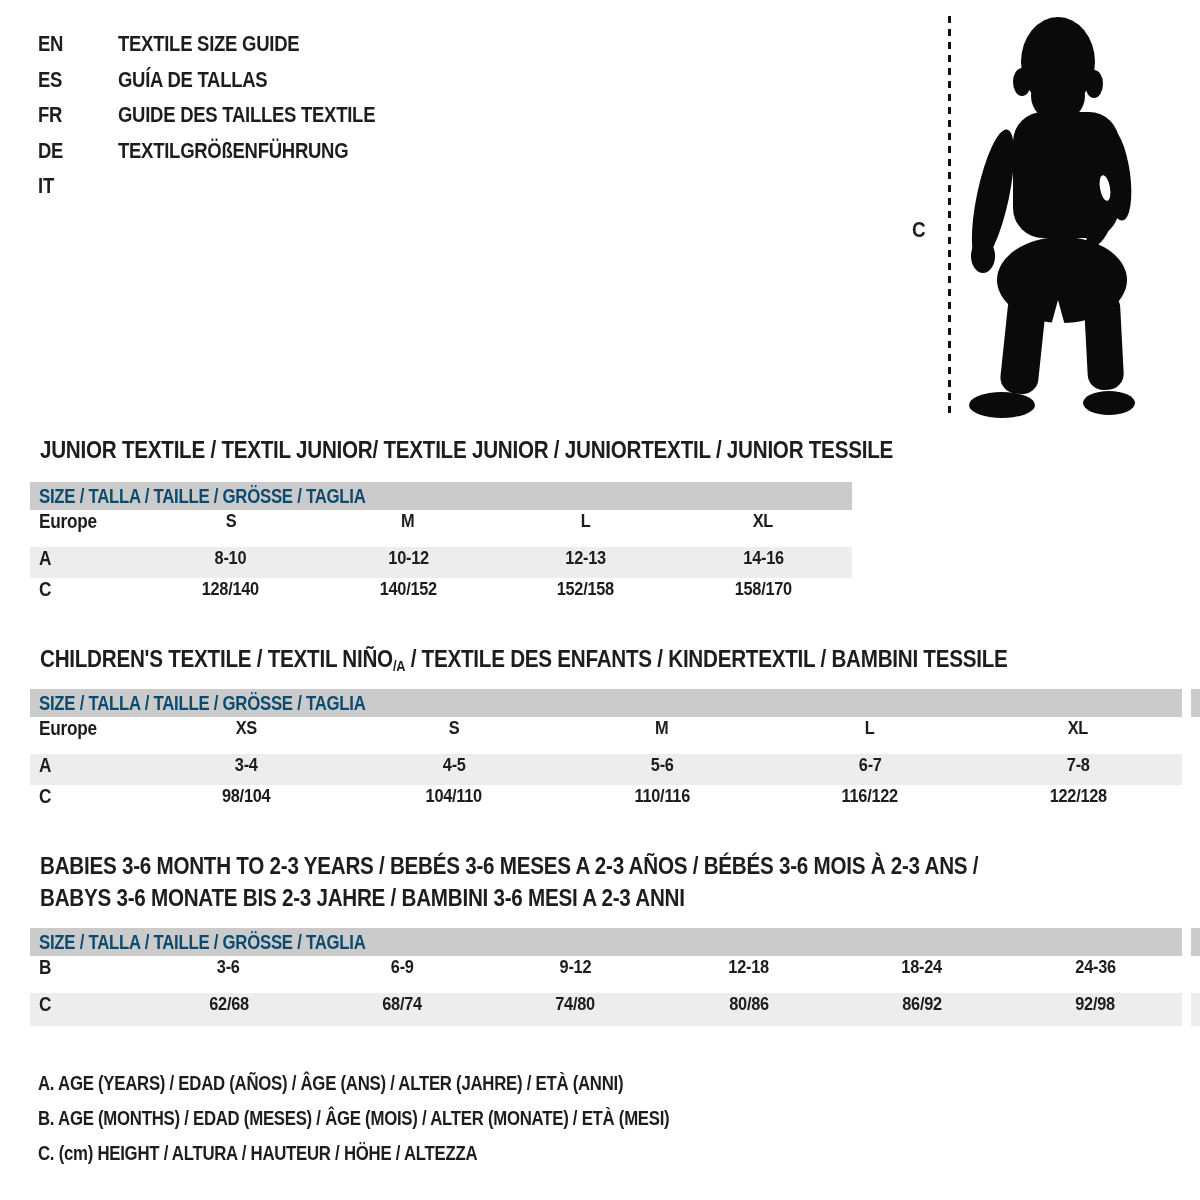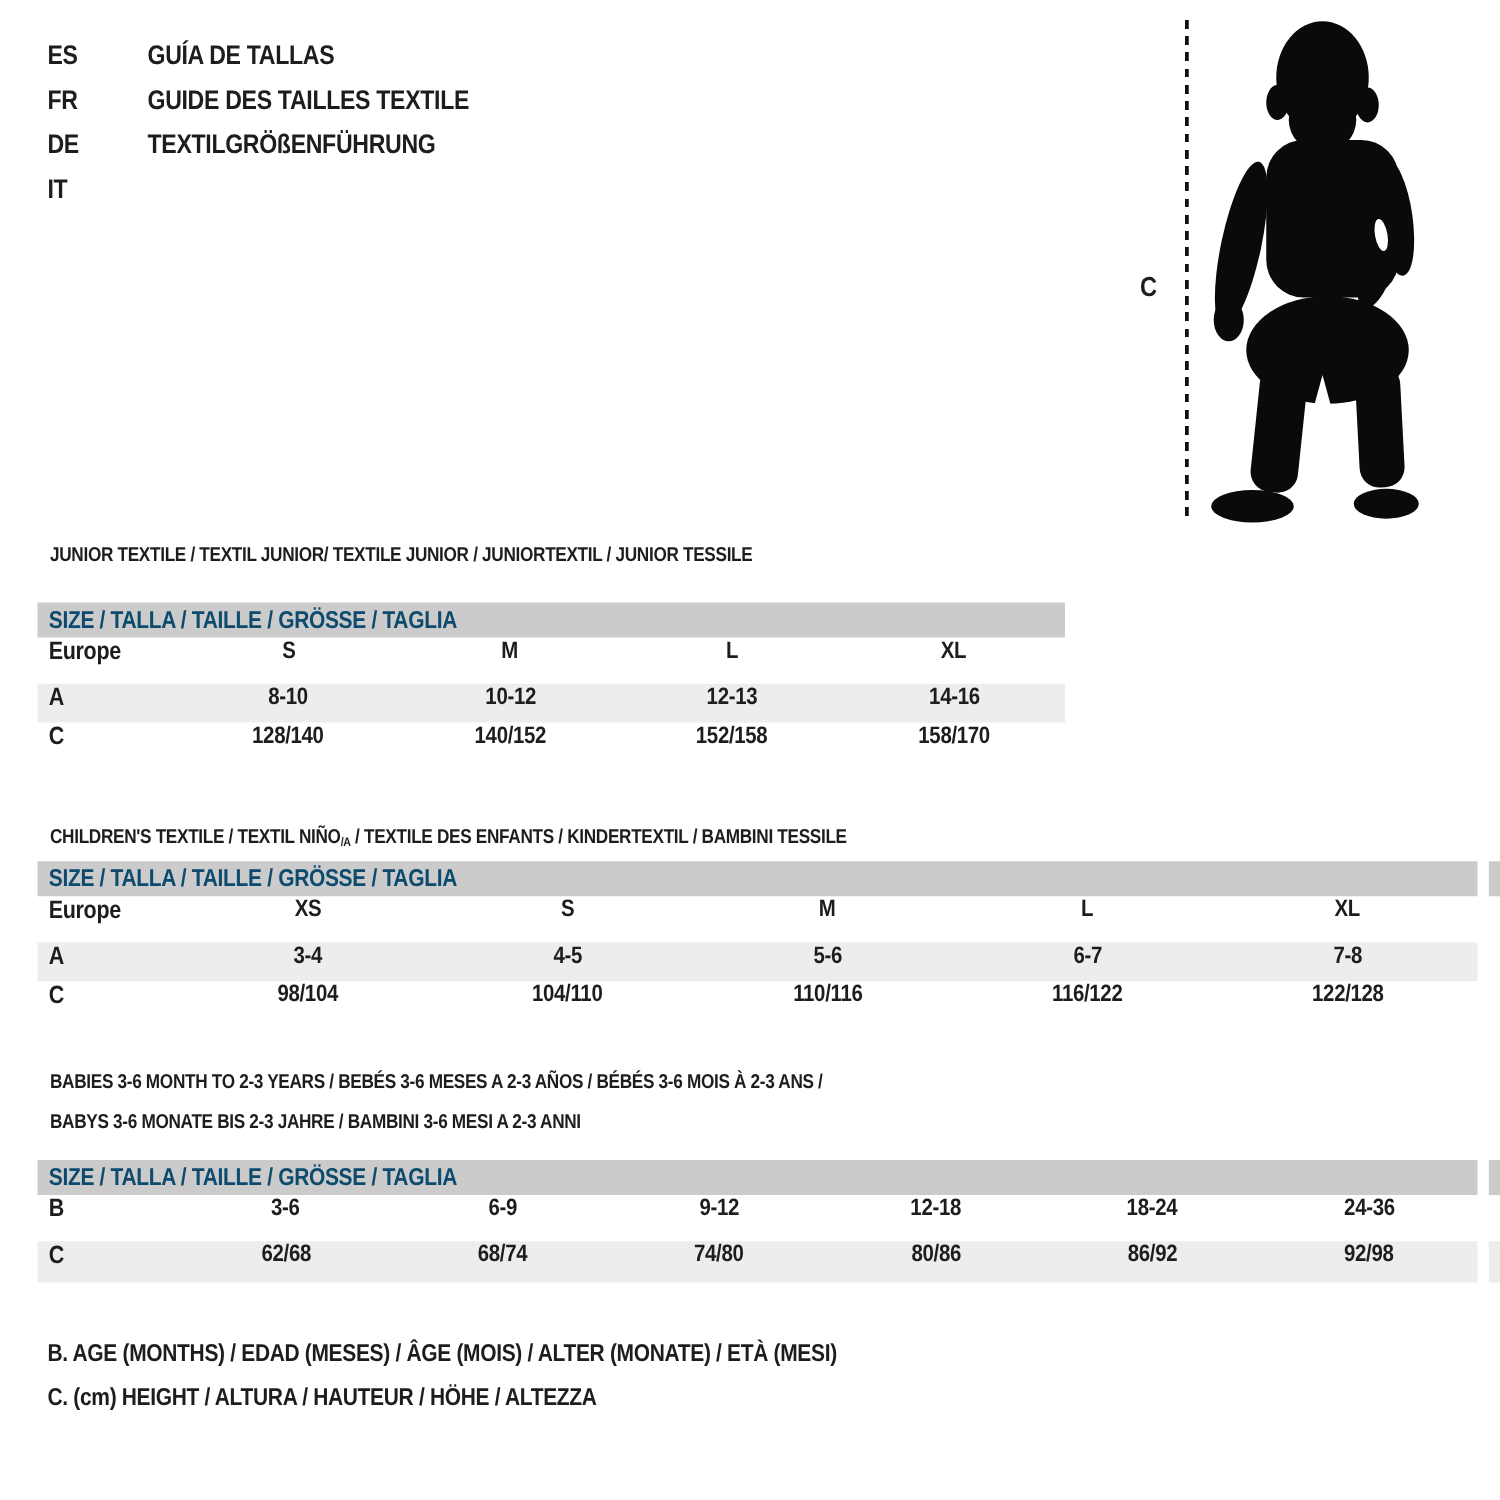--- a/index.html
+++ b/index.html
@@ -22,21 +22,21 @@
 
   
   .dash-line {
     left:948px; top:16px; width:3px; height:398px;
     background:repeating-linear-gradient(to bottom,#101010 0 7px,transparent 7px 13px);
   }
   .c-label { left:912px; top:217px; font-size:22px; }
   .figure-svg { left:958px; top:14px; }
 
   
-  .sec-title { font-size:16px; }
+  .sec-title { font-size:24px; }
   .sub { font-size:0.62em; position:relative; top:0.28em; }
 
   
   .size-table { box-sizing:border-box; }
   .bar {
     background:#cbcbcb; color:#0c4a6e; display:flex; align-items:center;
     height:28px; padding-left:9px; box-sizing:border-box; font-size:19.5px;
   }
   .trow { display:flex; align-items:flex-start; }
   .h37 { height:37px; } .h31 { height:31px; } .h33 { height:33px; }
@@ -47,20 +47,24 @@
   .frag-bar { background:#cbcbcb; }
   .frag-stripe { background:#ededed; }
 
   
   .legend-line { height:35px; display:flex; align-items:center; font-size:19.5px; }
 </style>
 </head>
 <body>
 
 <div class="abs lang">
+  <div class="lang-row">
+    <div class="lang-code"><span class="cx lx">EN</span></div>
+    <div><span class="cx lx">TEXTILE SIZE GUIDE</span></div>
+  </div>
   <div class="lang-row">
     <div class="lang-code"><span class="cx lx">ES</span></div>
     <div><span class="cx lx">GUÍA DE TALLAS</span></div>
   </div>
   <div class="lang-row">
     <div class="lang-code"><span class="cx lx">FR</span></div>
     <div><span class="cx lx">GUIDE DES TAILLES TEXTILE</span></div>
   </div>
   <div class="lang-row">
     <div class="lang-code"><span class="cx lx">DE</span></div>
@@ -119,21 +123,21 @@
   </div>
   <div class="trow h33">
     <div class="tlabel"><span class="cx lx">C</span></div>
     <div class="tcell"><span class="cx">128/140</span></div>
     <div class="tcell"><span class="cx">140/152</span></div>
     <div class="tcell"><span class="cx">152/158</span></div>
     <div class="tcell"><span class="cx">158/170</span></div>
   </div>
 </div>
 
-<div class="abs sec-title" style="left:40px; top:661px;">
+<div class="abs sec-title" style="left:40px; top:645px;">
   <span class="cx lx"><span>CHILDREN'S TEXTILE / TEXTIL NIÑO</span><span class="sub">/A</span><span> / TEXTILE DES ENFANTS / KINDERTEXTIL / BAMBINI TESSILE</span></span>
 </div>
 <div class="abs size-table" style="left:30px; top:689px; width:1152px;">
   <div class="bar">
       <span class="cx lx">SIZE / TALLA / TAILLE / GRÖSSE / TAGLIA</span>
     </div>
   <div class="trow h37">
     <div class="tlabel"><span class="cx lx">Europe</span></div>
     <div class="tcell"><span class="cx">XS</span></div>
     <div class="tcell"><span class="cx">S</span></div>
@@ -185,18 +189,21 @@
     <div class="tcell"><span class="cx">80/86</span></div>
     <div class="tcell"><span class="cx">86/92</span></div>
     <div class="tcell"><span class="cx">92/98</span></div>
   </div>
 </div>
 <div class="abs frag-bar" style="left:1191px; top:928px; width:9px; height:28px;"></div>
 <div class="abs frag-stripe" style="left:1191px; top:993px; width:9px; height:33px;"></div>
 
 <div class="abs" style="left:38px; top:1066px;">
   <div class="legend-line">
+      <span class="cx lx">A. AGE (YEARS) / EDAD (AÑOS) / ÂGE (ANS) / ALTER (JAHRE) / ETÀ (ANNI)</span>
+    </div>
+  <div class="legend-line">
       <span class="cx lx">B. AGE (MONTHS) / EDAD (MESES) / ÂGE (MOIS) / ALTER (MONATE) / ETÀ (MESI)</span>
     </div>
   <div class="legend-line">
       <span class="cx lx">C. (cm) HEIGHT / ALTURA / HAUTEUR / HÖHE / ALTEZZA</span>
     </div>
 </div>
 
 </body></html>

